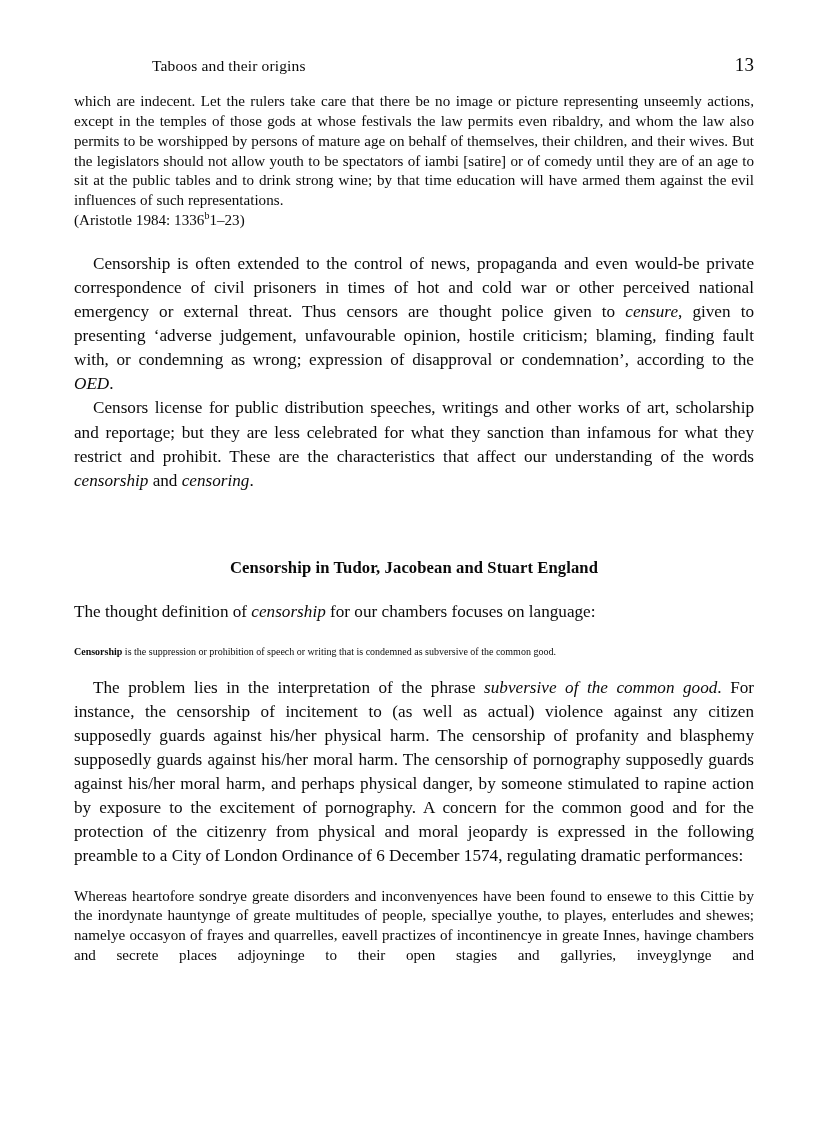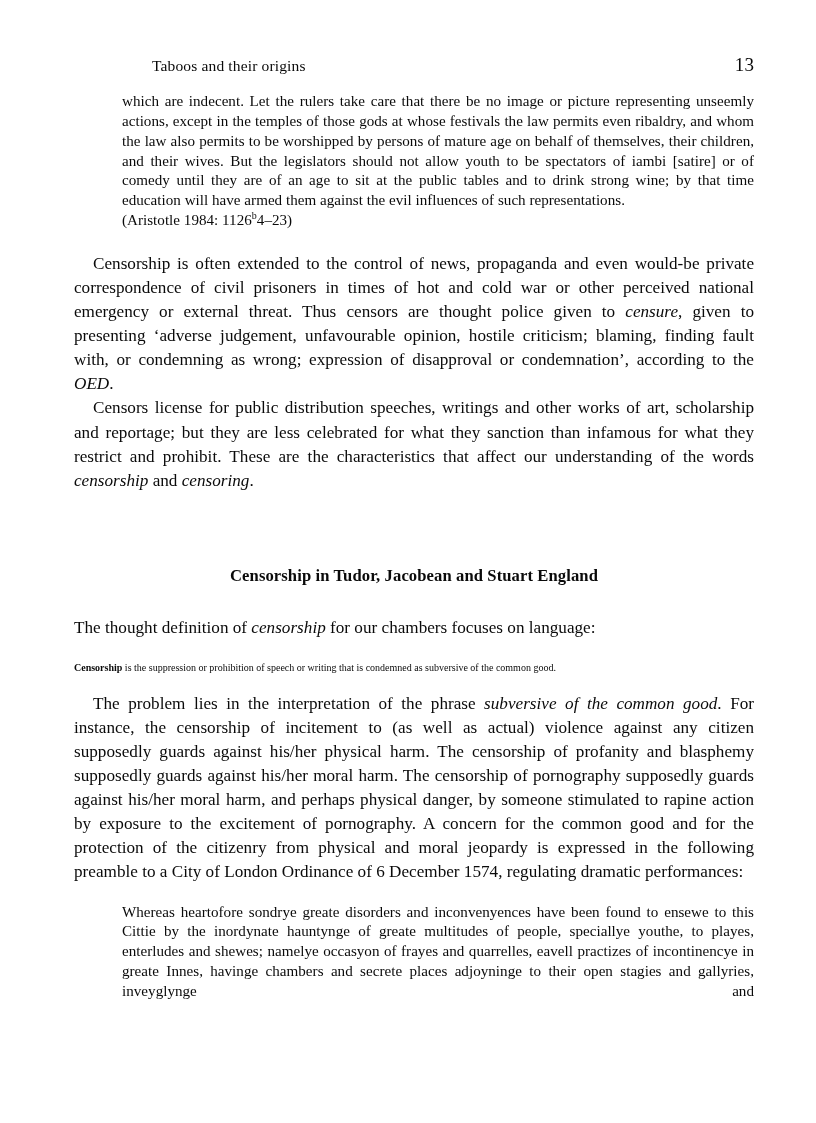--- a/index.html
+++ b/index.html
@@ -61,21 +61,20 @@
     text-justify: inter-word;
     -webkit-hyphens: none;
     hyphens: none;
   }
 
   
   .extract {
     font-size: 15.1px;
     line-height: 19.85px;
     letter-spacing: 0.02px;
-    margin-left: 48px;
   }
 
   
   .body-text {
     font-size: 17.15px;
     line-height: 24.1px;
     letter-spacing: 0.01px;
   }
   .body-text.indent {
     text-indent: 19px;
@@ -85,21 +84,21 @@
     font-size: 10px;
     line-height: 19.85px;
   }
   .definition .term { font-weight: bold; }
 
   .section-heading {
     font-size: 16.6px;
     font-weight: bold;
     text-align: center;
     letter-spacing: 0.1px;
-    margin: 8px;
+    margin: 0;
   }
 
   i, .ital { font-style: italic; }
 
   sup {
     font-size: 0.66em;
     vertical-align: super;
     line-height: 0;
   }
 
@@ -119,21 +118,21 @@
 <div class="page">
 
   <div class="running-head">
     <span class="running-head-title">Taboos and their origins</span>
     <span class="running-head-folio">13</span>
   </div>
 
   <div class="column">
 
     <p class="extract"><span>which are indecent. Let the rulers take care that there be no image or picture representing unseemly actions, except in the temples of those gods at whose festivals the law permits even ribaldry, and whom the law also permits to be worshipped by persons of mature age on behalf of themselves, their children, and their wives. But the legislators should not allow youth to be spectators of iambi [satire] or of comedy until they are of an age to sit at the public tables and to drink strong wine; by that time education will have armed them against the evil influences of such representations.</span></p>
-    <p class="extract"><span>(Aristotle 1984: 1126</span><sup>b</sup><span>4–23)</span></p>
+    <p class="extract"><span>(Aristotle 1984: 1336</span><sup>b</sup><span>1–23)</span></p>
 
     <div class="sp-quote-after"></div>
 
     <p class="body-text indent"><span>Censorship is often extended to the control of news, propaganda and even would-be private correspondence of civil prisoners in times of hot and cold war or other perceived national emergency or external threat. Thus censors are thought police given to </span><i class="ital">censure</i><span>, given to presenting ‘adverse judgement, unfavourable opinion, hostile criticism; blaming, finding fault with, or condemning as wrong; expression of disapproval or condemnation’, according to the </span><i class="ital">OED</i><span>.</span></p>
 
     <p class="body-text indent"><span>Censors license for public distribution speeches, writings and other works of art, scholarship and reportage; but they are less celebrated for what they sanction than infamous for what they restrict and prohibit. These are the characteristics that affect our understanding of the words </span><i class="ital">censorship</i><span> and </span><i class="ital">censoring</i><span>.</span></p>
 
     <div class="sp-before-head"></div>
 
     <h2 class="section-heading">Censorship in Tudor, Jacobean and Stuart England</h2>

